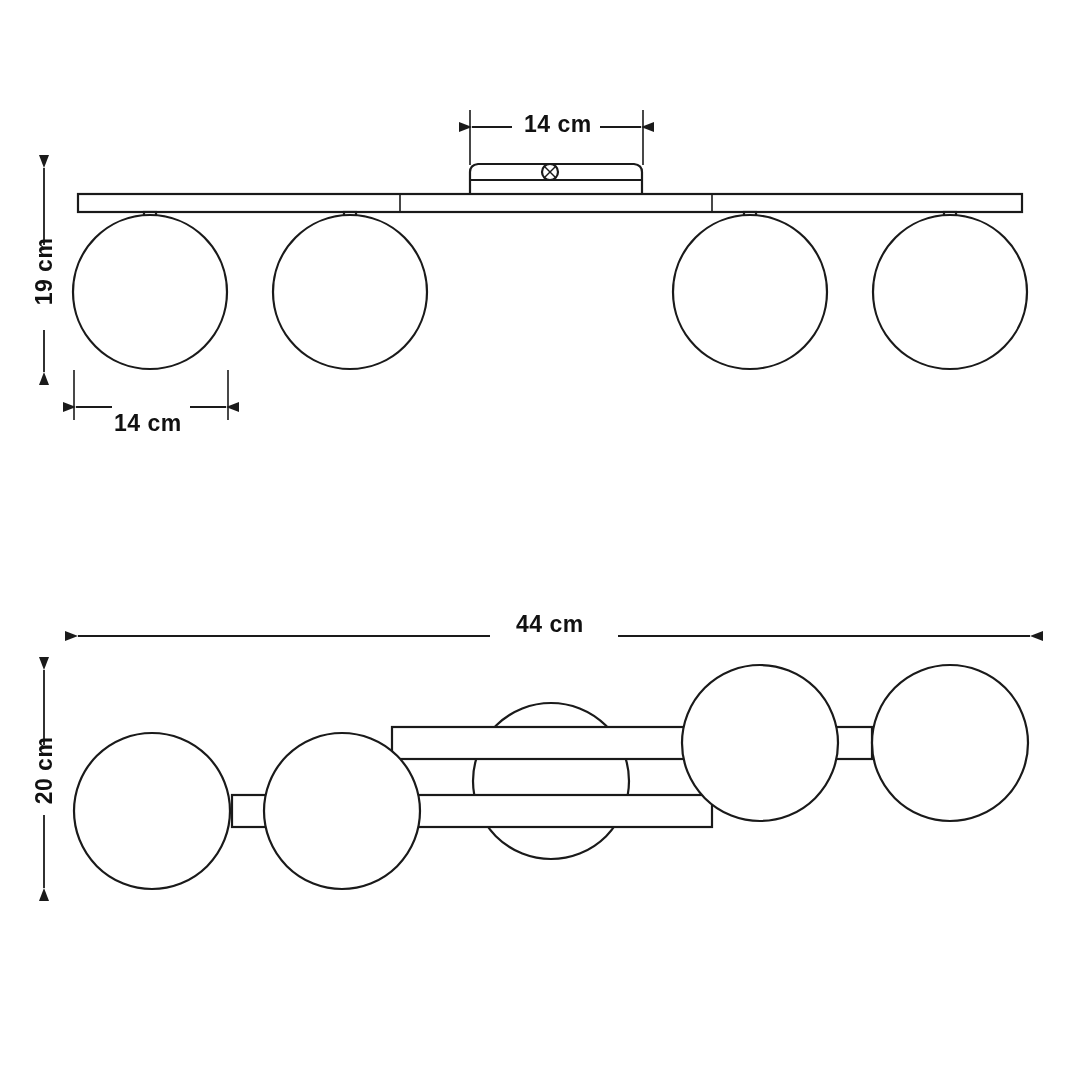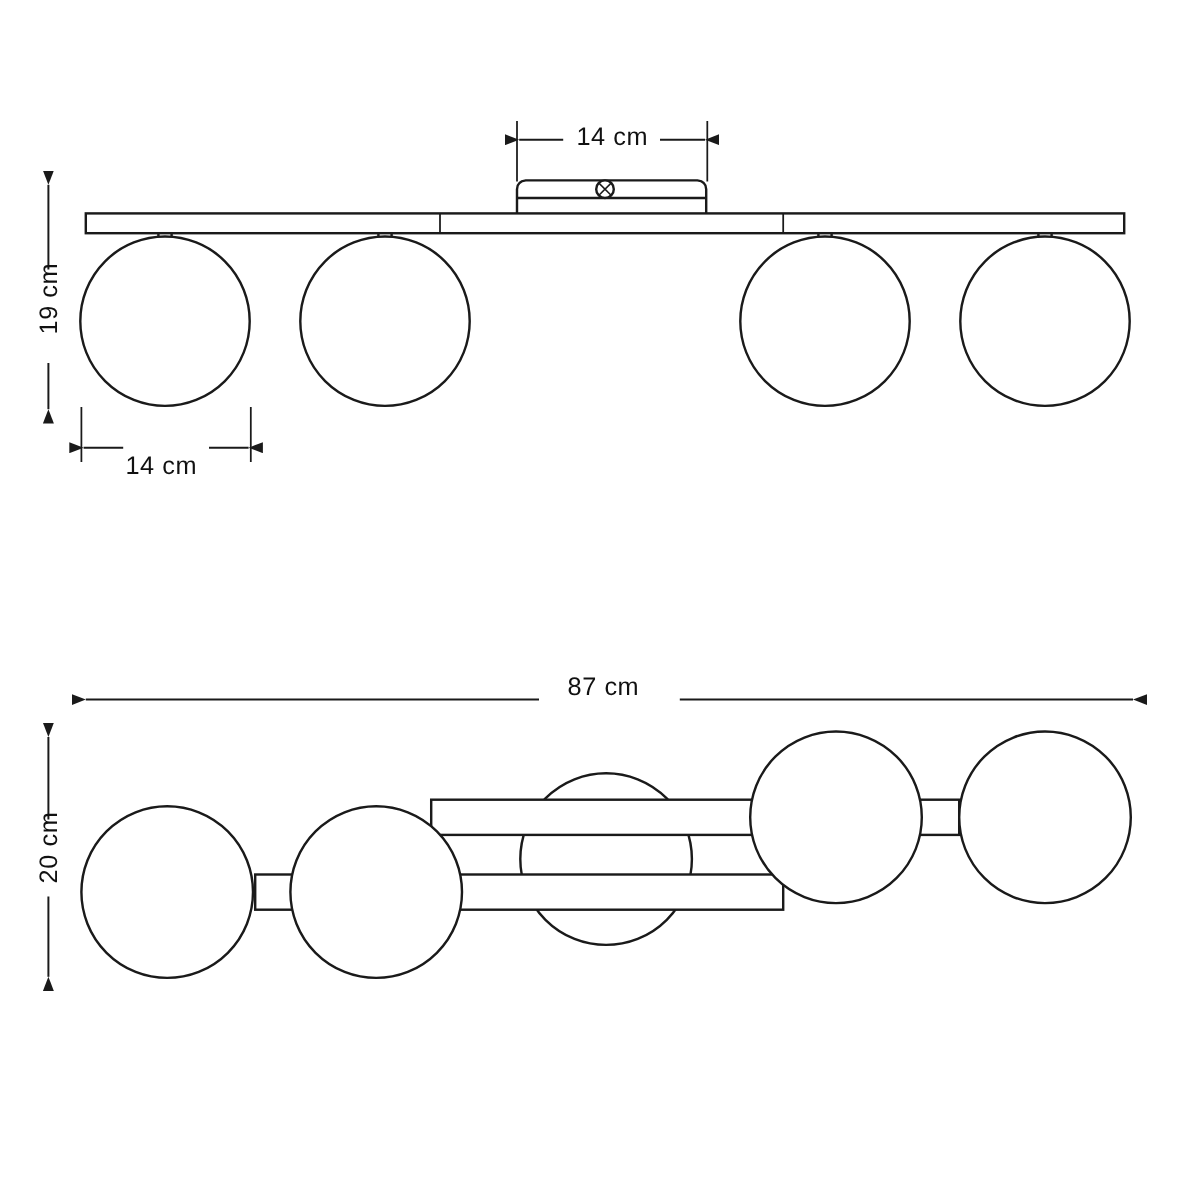--- a/index.html
+++ b/index.html
@@ -11,20 +11,21 @@
     width: 1080px;
     height: 1080px;
     font-family: "Liberation Sans", sans-serif;
     color: #1a1a1a;
     overflow: hidden;
   }
   #stage {
     position: relative;
     width: 1080px;
     height: 1080px;
+    font-weight: bold;
   }
   svg#drawing {
     position: absolute;
     left: 0;
     top: 0;
     width: 1080px;
     height: 1080px;
     display: block;
   }
   .dim-label {
@@ -135,17 +136,17 @@
       </g>
     </g>
   </svg>
 
   <div class="dim-label" style="left:524px; top:111px;">14 cm</div>
 
   <div class="dim-label rot" style="left:-4px; top:258px; width:96px; text-align:center;">19 cm</div>
 
   <div class="dim-label" style="left:114px; top:410px;">14 cm</div>
 
-  <div class="dim-label" style="left:516px; top:611px;">87 cm</div>
+  <div class="dim-label" style="left:516px; top:611px;">44 cm</div>
 
   <div class="dim-label rot" style="left:-6px; top:757px; width:100px; text-align:center;">20 cm</div>
 
 </div>
 
 </body></html>

